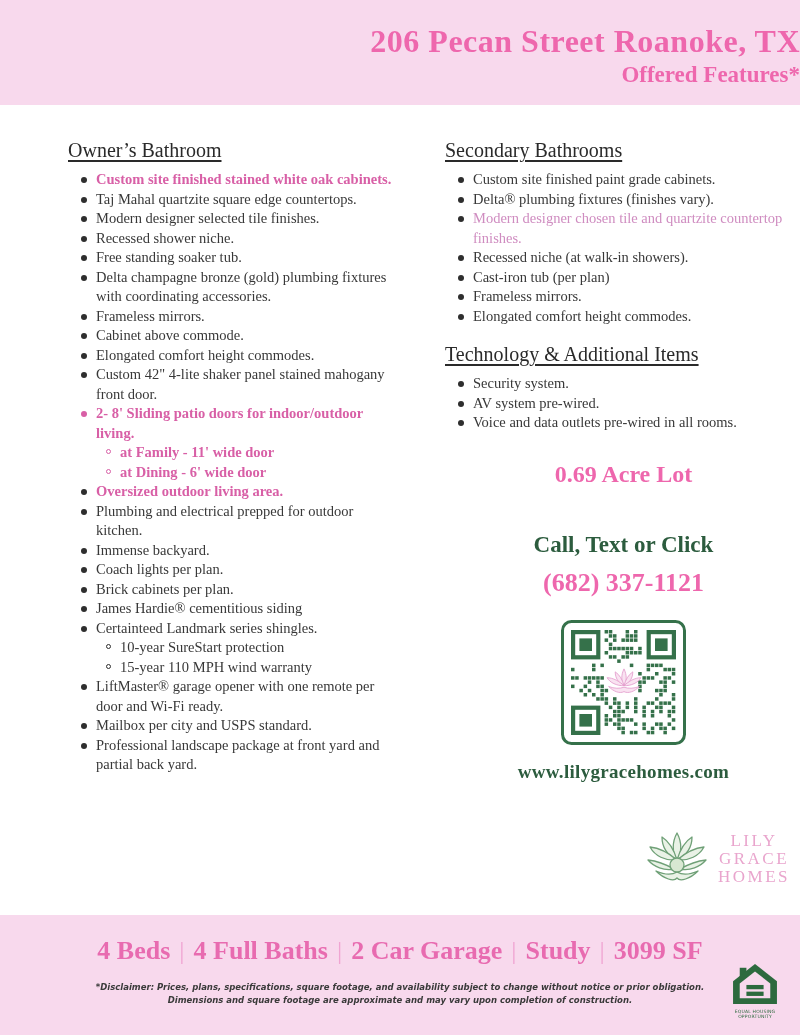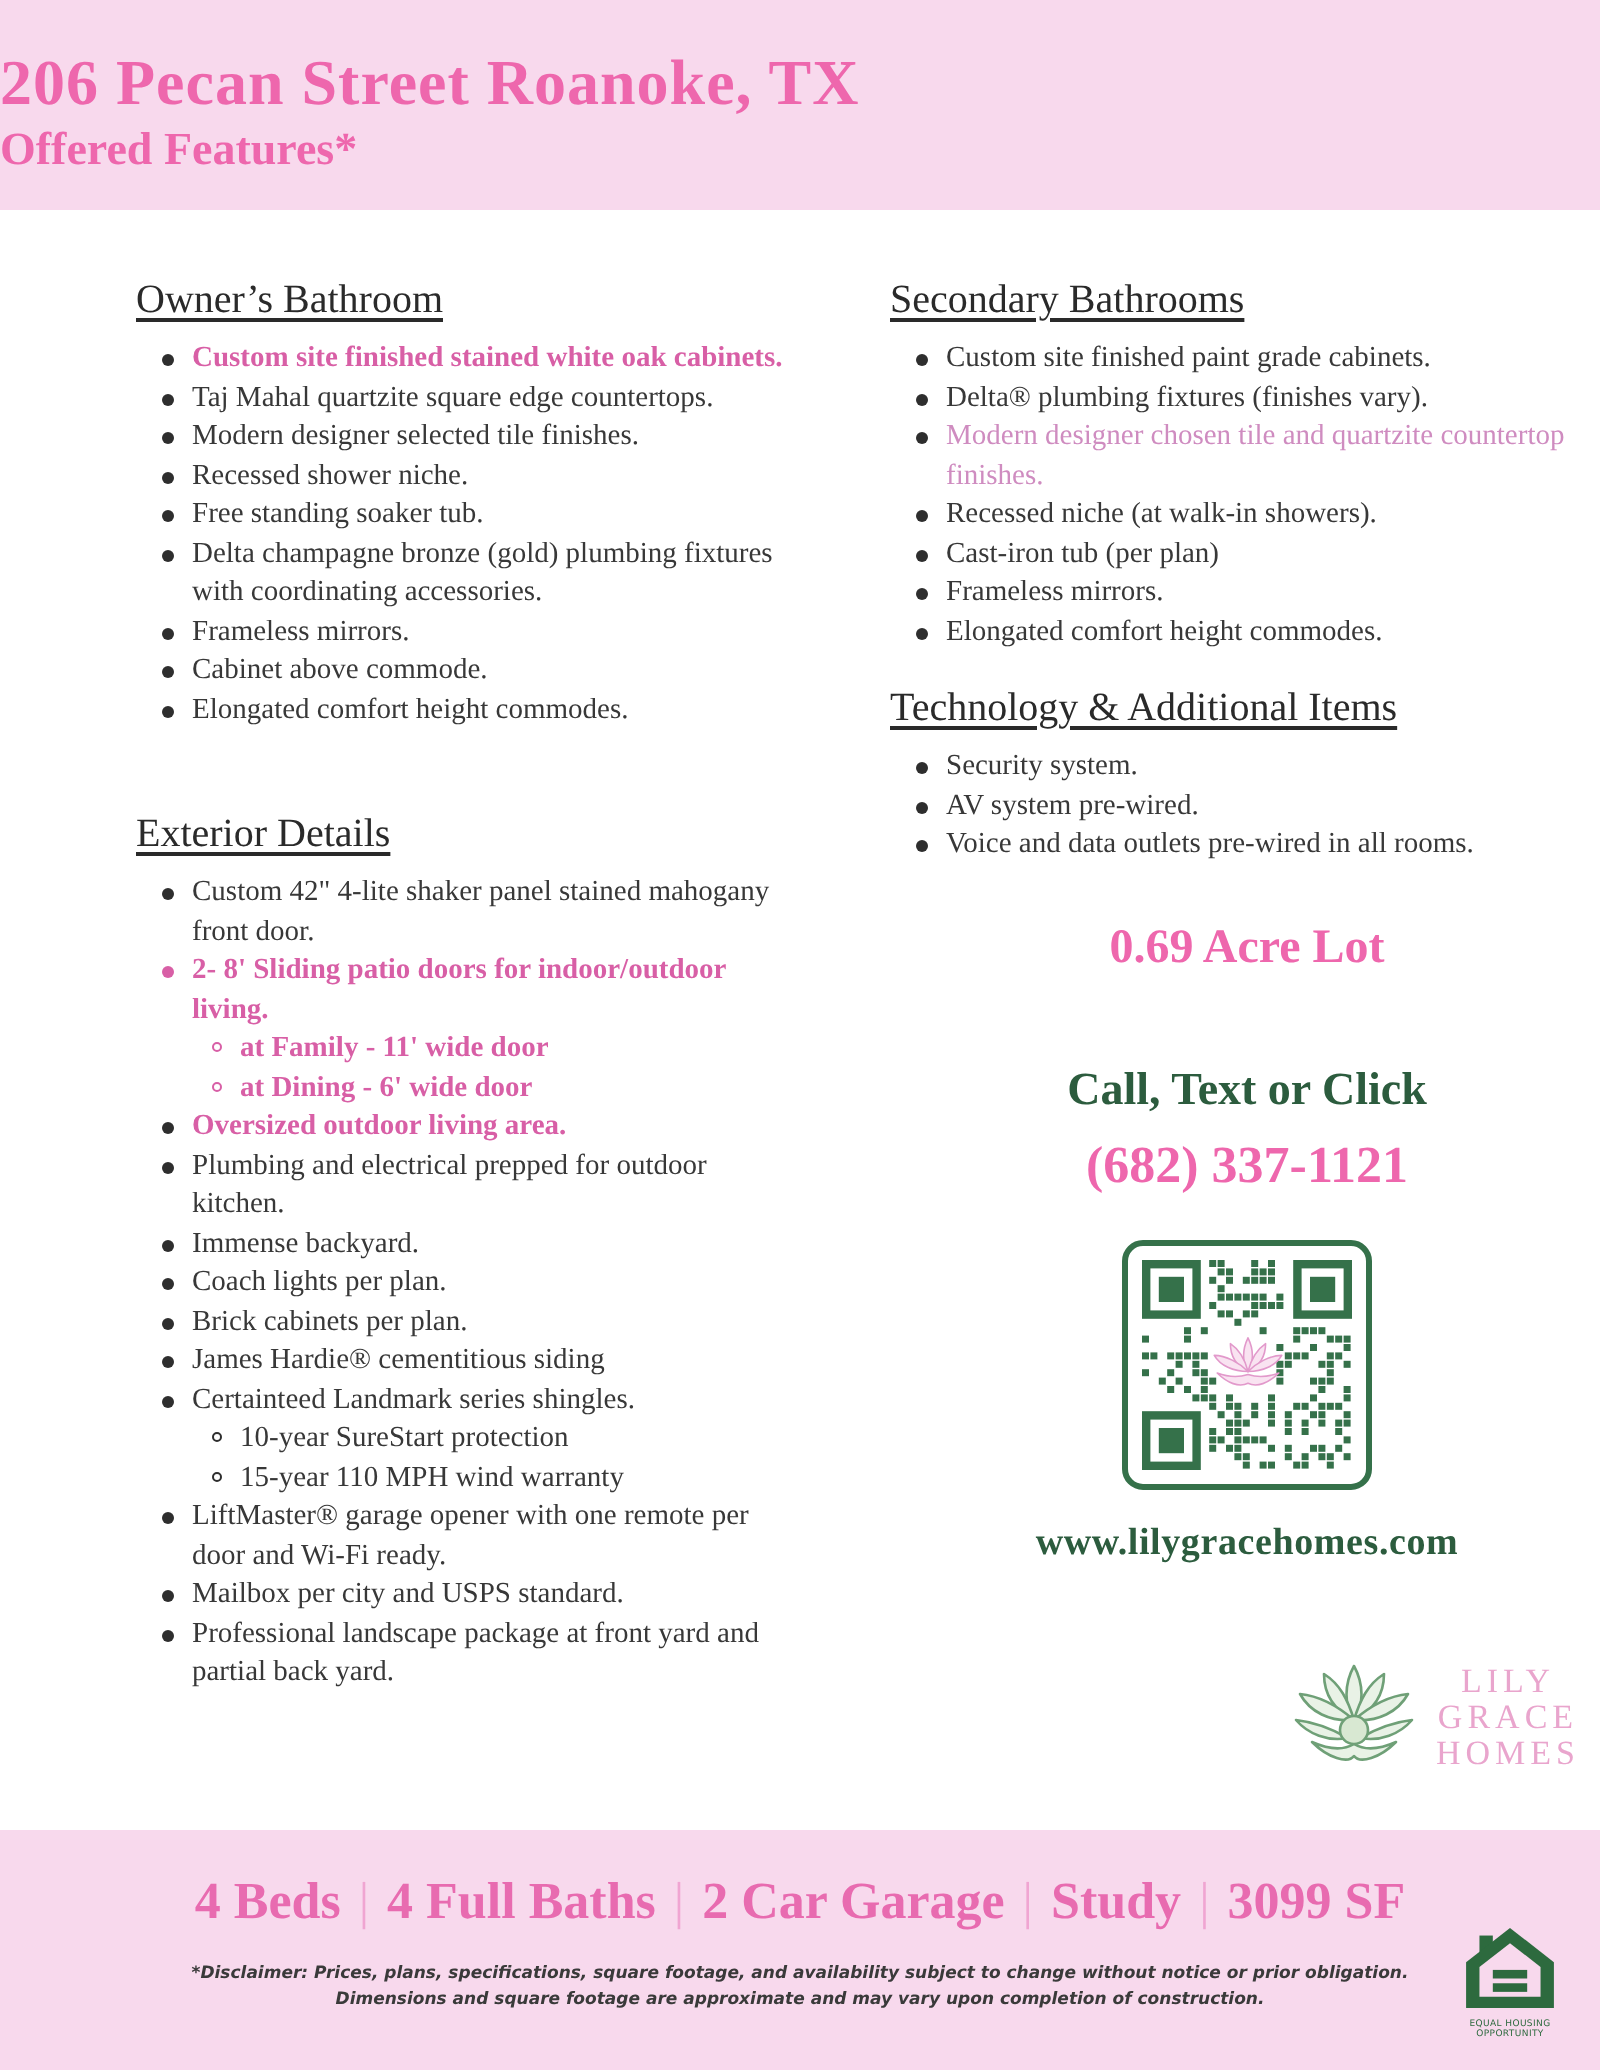--- a/index.html
+++ b/index.html
@@ -3,21 +3,21 @@
 <meta charset="utf-8">
 <style>
   * { margin:0; padding:0; box-sizing:border-box; }
   html,body { background:#ffffff; }
   .page {
     position:relative; width:800px; height:1035px; background:#ffffff;
     overflow:hidden; font-family:"Liberation Serif", serif; color:#2e2e2e;
   }
   
   .band { background:#f8d9ed; }
-  .header-band { position:absolute; top:0; left:0; width:800px; height:105px; text-align:left; padding-top:22px; }
+  .header-band { position:absolute; top:0; left:0; width:800px; height:105px; text-align:right; padding-top:22px; }
   .page-title { font-size:32px; font-weight:bold; color:#ee67ad; letter-spacing:.5px; line-height:38px; }
   .page-subtitle { font-size:23px; font-weight:bold; color:#ee67ad; line-height:30px; }
 
   
   .content { position:absolute; top:105px; left:16px; width:800px; display:flex; padding:33px 14px 0 52px; }
   .col-left  { width:330px; flex:none; }
   .col-gap   { width:47px; flex:none; }
   .col-right { width:357px; flex:none; }
 
   .sec-title {
@@ -122,21 +122,20 @@
               <span class="marker"></span>
               <span class="body"><span class="txt">Cabinet above commode.</span></span>
             </li>
             <li>
               <span class="marker"></span>
               <span class="body"><span class="txt">Elongated comfort height commodes.</span></span>
             </li>
           </ul>
       </section>
       <section class="sec">
-        <h3 class="sec-title">Exterior Details</h3>
         <ul class="features">
             <li>
               <span class="marker"></span>
               <span class="body"><span class="txt">Custom 42" 4-lite shaker panel stained mahogany front door.</span></span>
             </li>
             <li class="em-pink mk-pink">
               <span class="marker"></span>
               <span class="body"><span class="txt">2- 8' Sliding patio doors for indoor/outdoor living.</span><ul class="features sub">
                   <li class="em-pink mk-pink">
                     <span class="marker open"></span>

